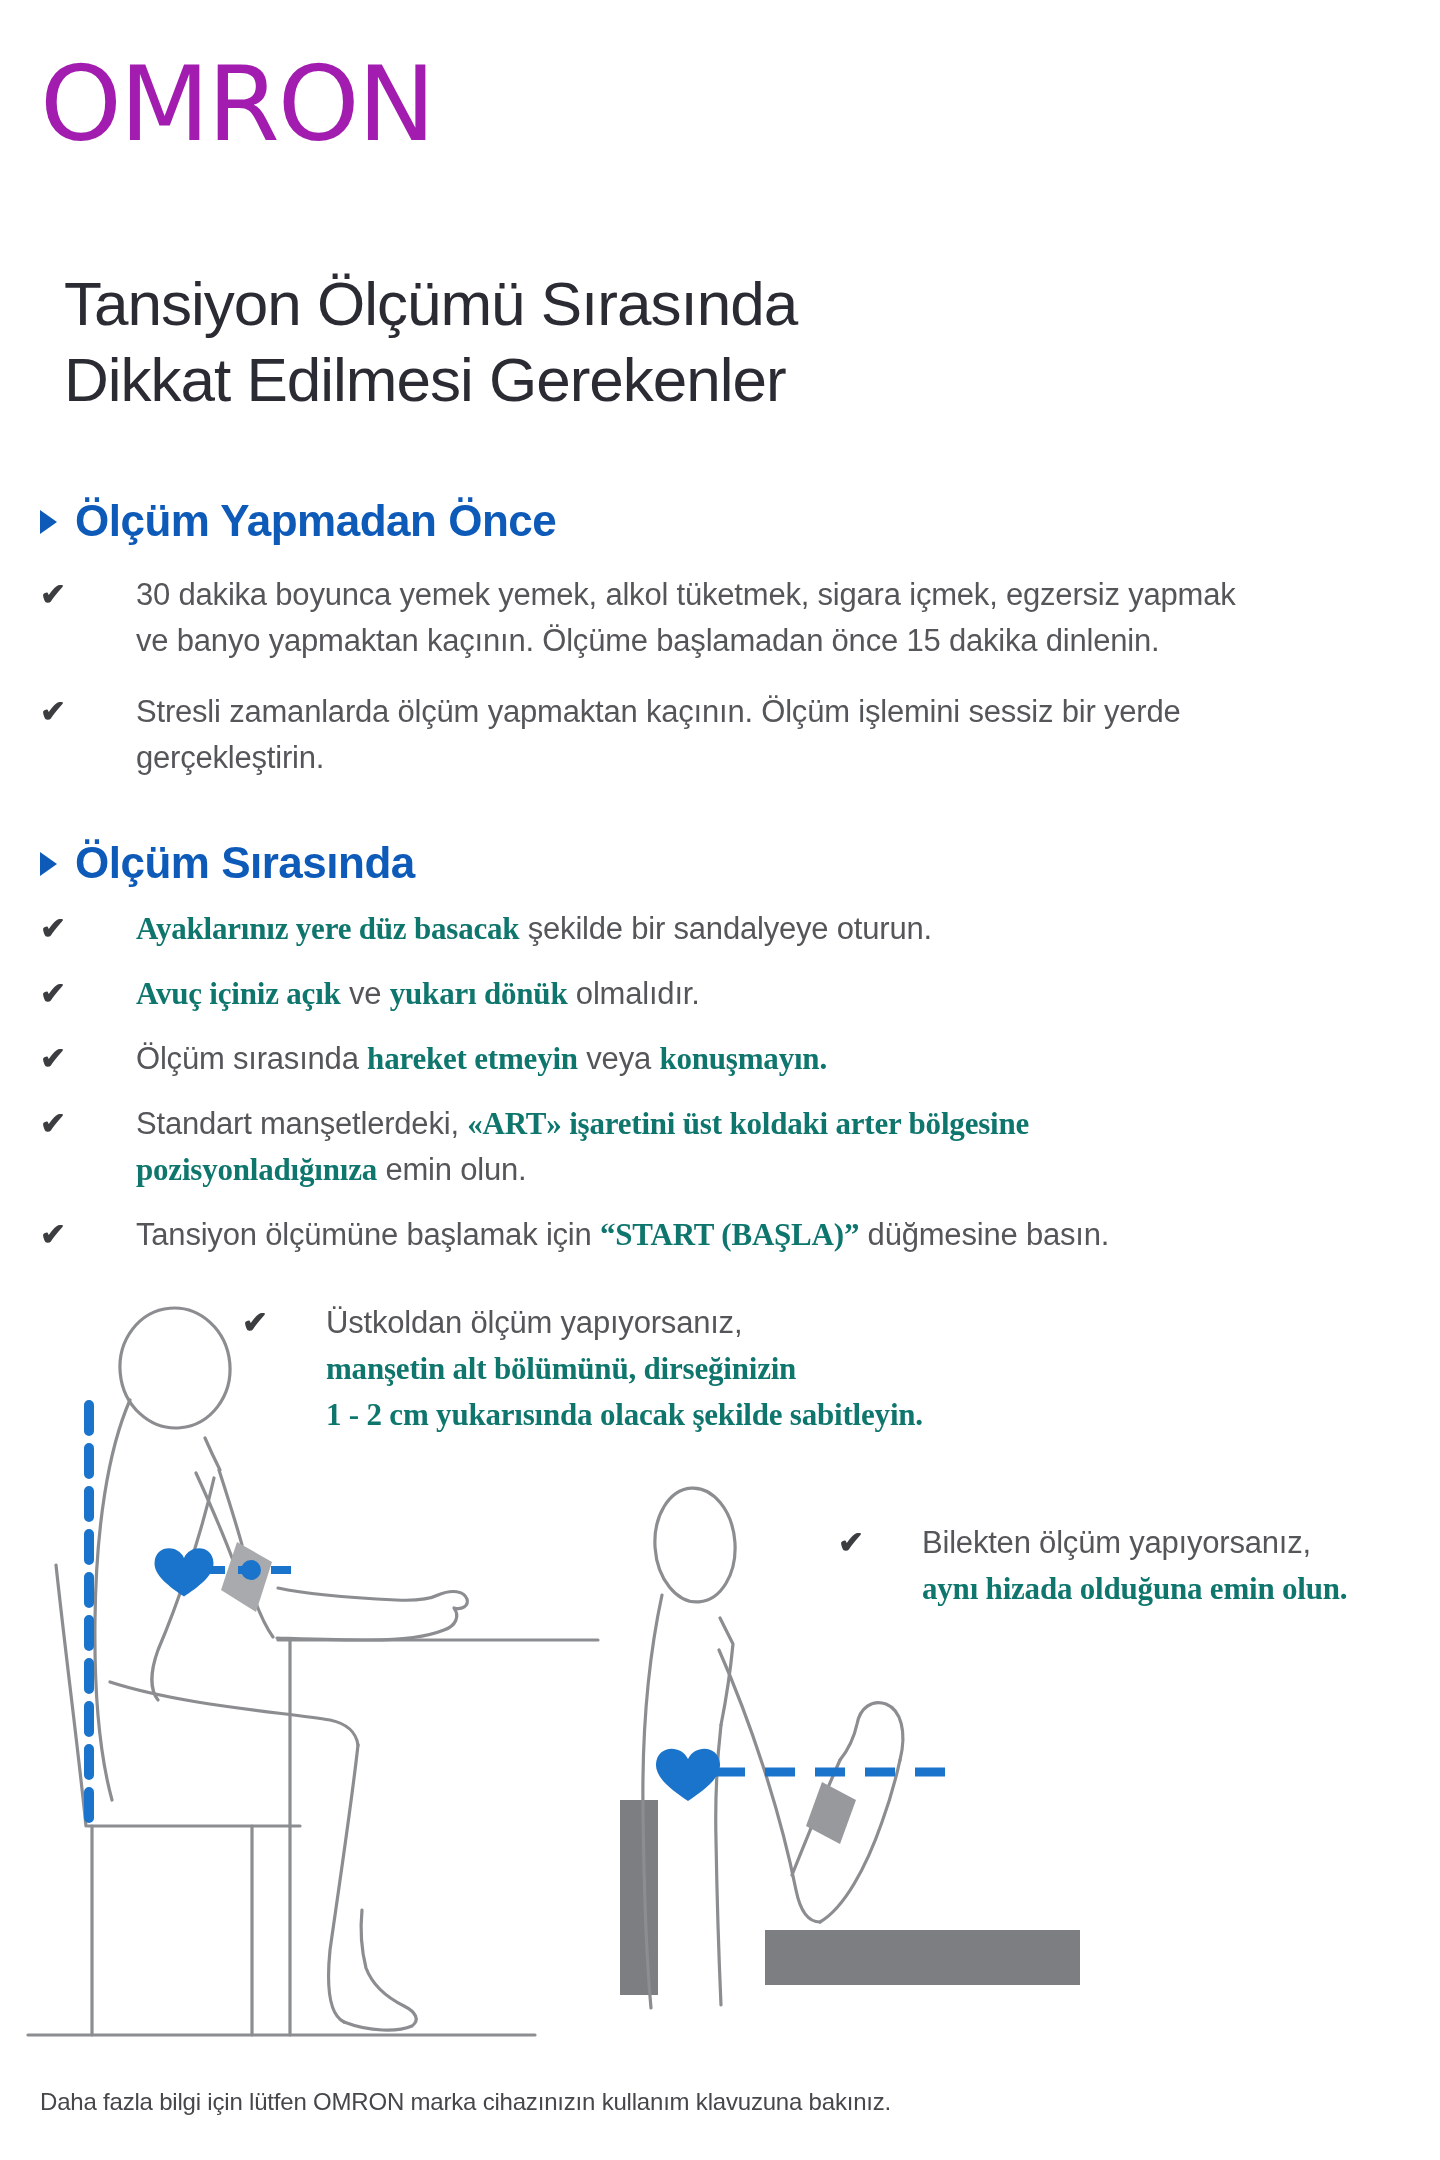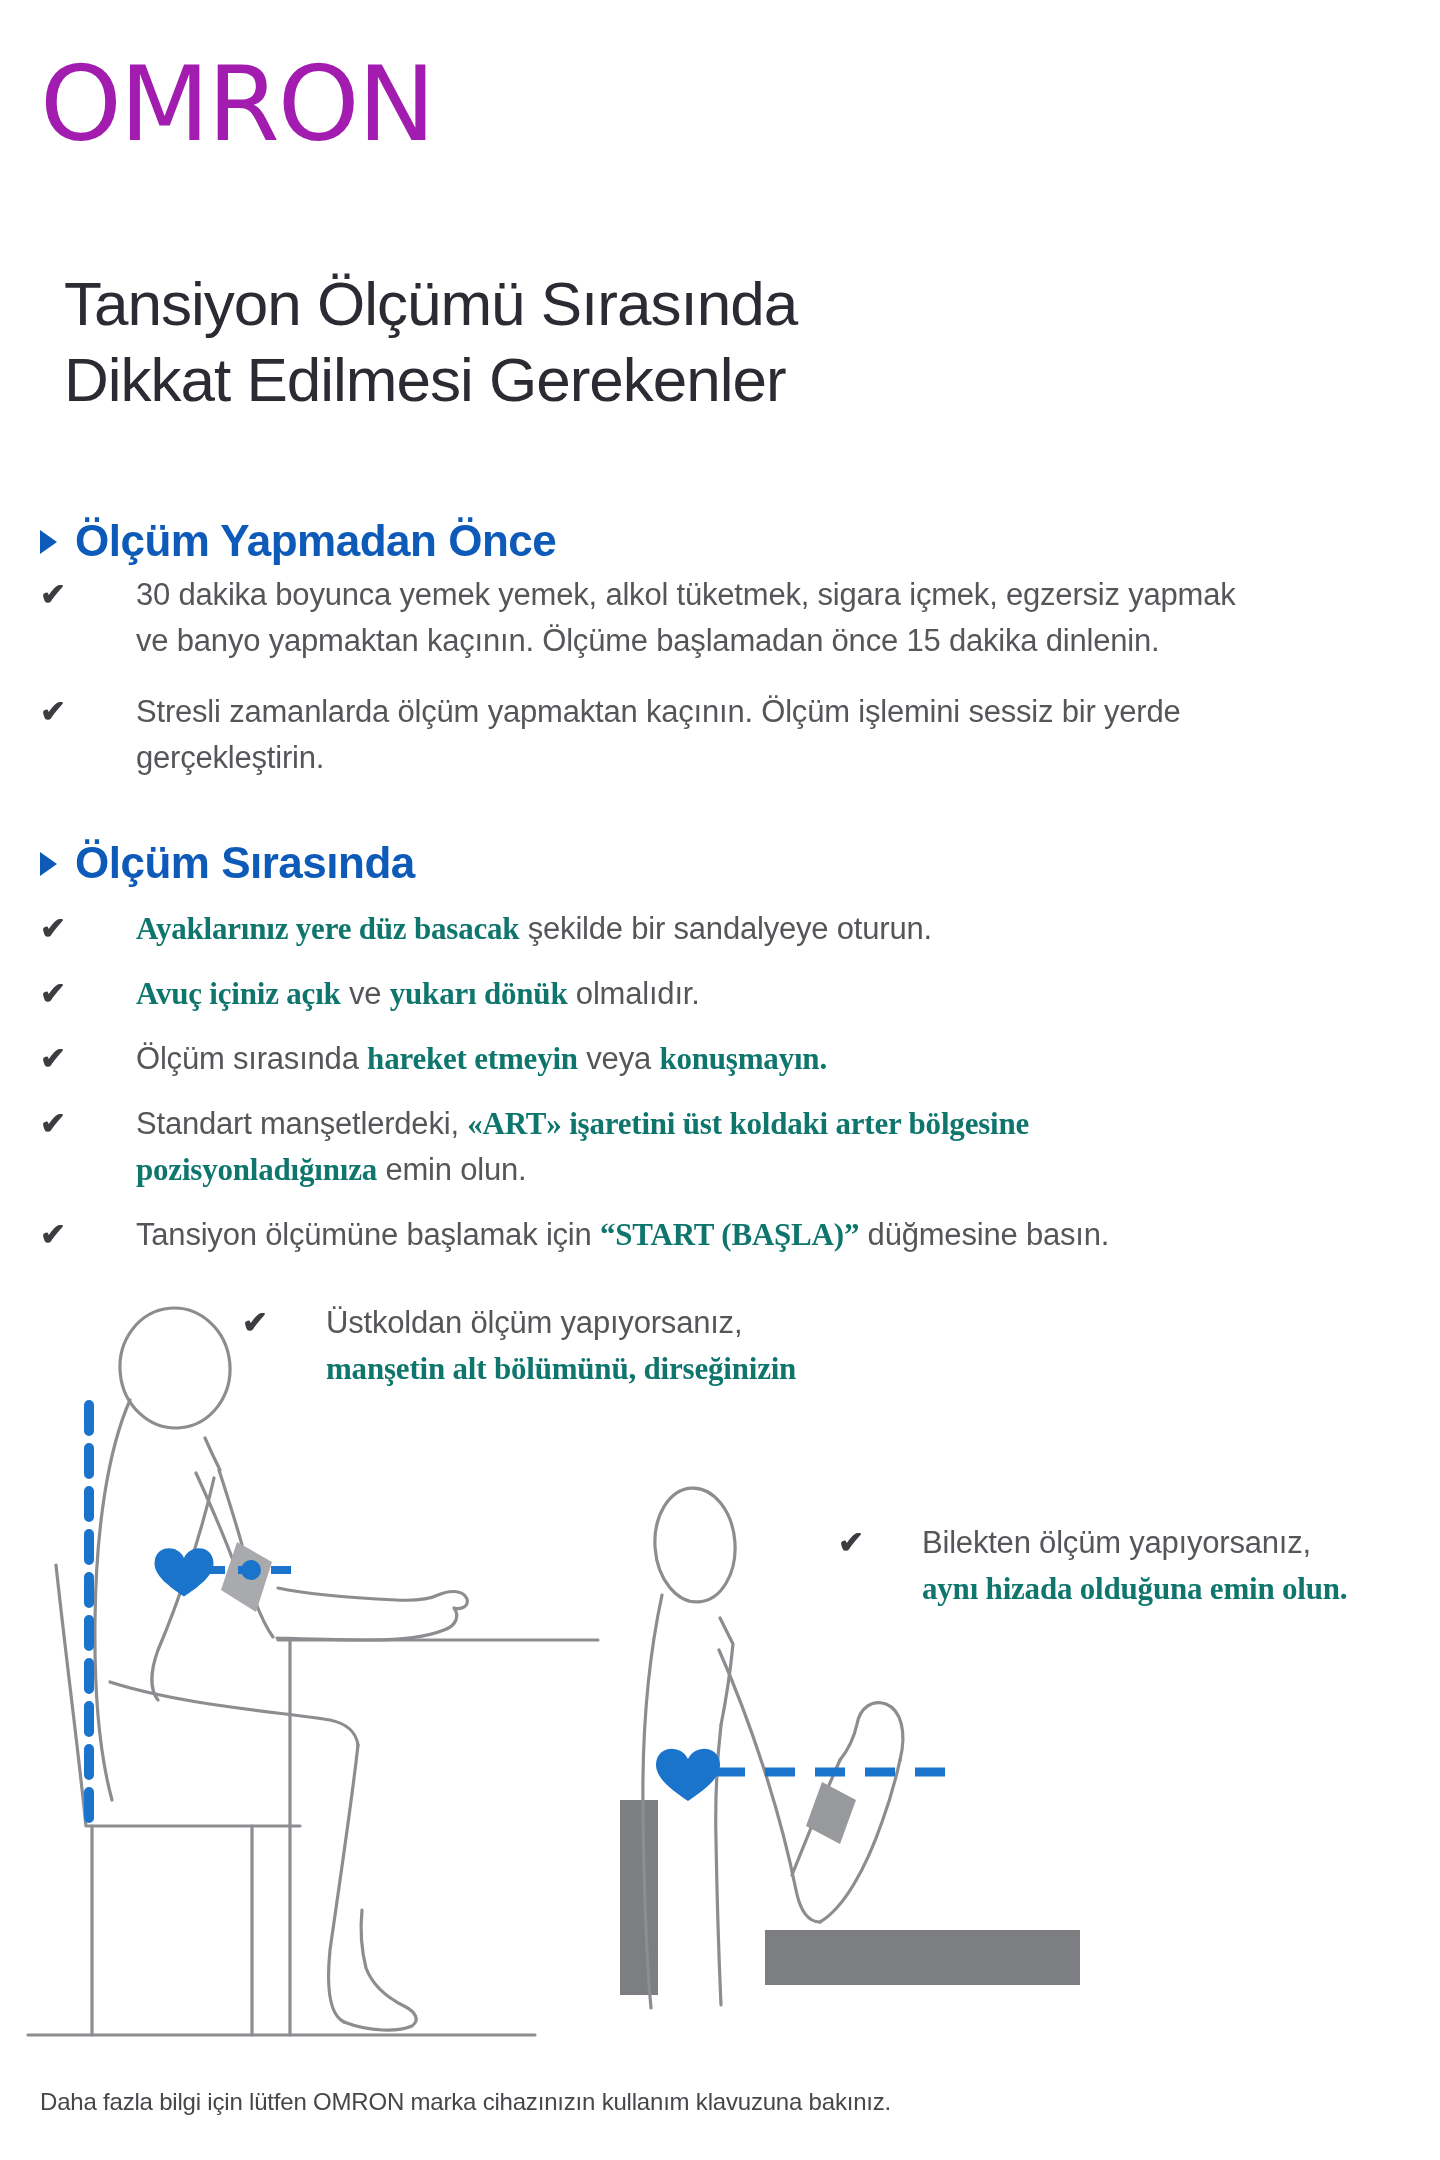--- a/index.html
+++ b/index.html
@@ -54,21 +54,21 @@
 
 <div class="page">
 
   <div class="logo">OMRON</div>
 
   <div class="title">
     <div>Tansiyon Ölçümü Sırasında</div>
     <div>Dikkat Edilmesi Gerekenler</div>
   </div>
 
-  <div class="section-heading" style="top:516px;">
+  <div class="section-heading" style="top:496px;">
     <span class="tri"></span>
     <span>Ölçüm Yapmadan Önce</span>
   </div>
   <div class="bullets bullets-1" style="top:572px;">
       <div class="bullet">
         <span class="check">✔</span>
         <div class="btext"><span>30 dakika boyunca yemek yemek, alkol tüketmek, sigara içmek, egzersiz yapmak</span><br><span>ve banyo yapmaktan kaçının. Ölçüme başlamadan önce 15 dakika dinlenin.</span></div>
       </div>
       <div class="bullet">
         <span class="check">✔</span>
@@ -160,20 +160,24 @@
 
   <div class="caption" style="left:242px;top:1300px;">
       <div class="cap-row">
         <span class="check cap-check">✔</span>
         <div class="btext"><span>Üstkoldan ölçüm yapıyorsanız,</span></div>
       </div>
       <div class="cap-row">
         <span class="check cap-check"></span>
         <div class="btext"><span class="b">manşetin alt bölümünü, dirseğinizin</span></div>
       </div>
+      <div class="cap-row">
+        <span class="check cap-check"></span>
+        <div class="btext"><span class="b">1 - 2 cm yukarısında olacak şekilde sabitleyin.</span></div>
+      </div>
     </div>
   <div class="caption" style="left:838px;top:1520px;">
       <div class="cap-row">
         <span class="check cap-check">✔</span>
         <div class="btext"><span>Bilekten ölçüm yapıyorsanız,</span></div>
       </div>
       <div class="cap-row">
         <span class="check cap-check"></span>
         <div class="btext"><span class="b">aynı hizada olduğuna emin olun.</span></div>
       </div>

